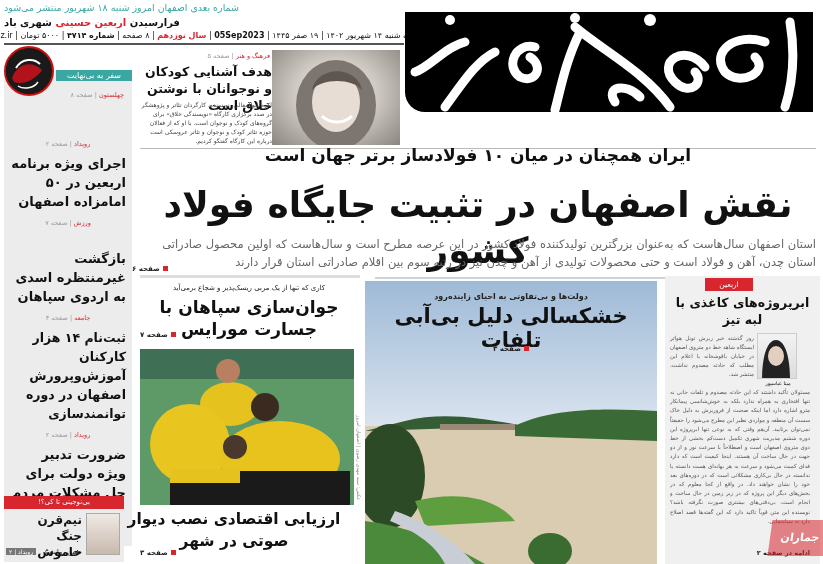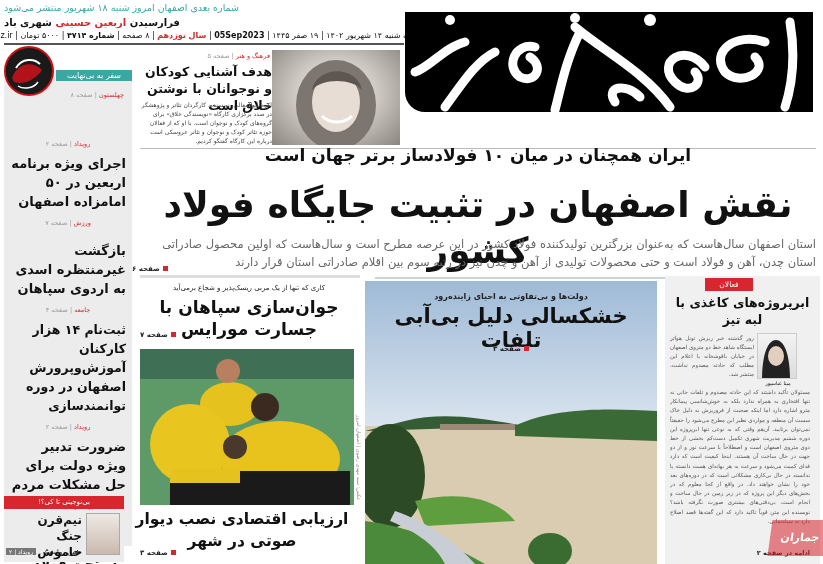--- a/index.html
+++ b/index.html
@@ -48,21 +48,21 @@
 
   .rule-lead { left: 140px; top: 275px; width: 220px; height: 3px; background: #ddd; }
   .rule-lead2 { left: 375px; top: 277px; width: 290px; height: 2px; background: #cbd3db; }
 
   
   .sports-kicker { left: 140px; top: 284px; width: 218px; font-size: 7px; text-align: center; color: #222; }
   .sports-head { left: 140px; top: 296px; width: 218px; font-size: 17px; font-weight: bold; text-align: center; line-height: 22px; }
   .sports-page { left: 140px; top: 331px; }
   .sports-photo { left: 140px; top: 349px; width: 214px; height: 156px; overflow: hidden; background: linear-gradient(180deg, #4c8a64 0%, #6aa774 40%, #5f9a65 100%); }
   .sports-caption { left: 354px; top: 350px; width: 8px; height: 150px; font-size: 5px; color: #888; writing-mode: vertical-rl; }
-  .acoustic-head { left: 132px; top: 508px; width: 220px; font-size: 15.5px; font-weight: bold; text-align: center; line-height: 22px; }
+  .acoustic-head { left: 124px; top: 508px; width: 220px; font-size: 15.5px; font-weight: bold; text-align: center; line-height: 22px; }
   .acoustic-page { left: 140px; top: 549px; }
 
   
   .drought { left: 365px; top: 281px; width: 292px; height: 283px; overflow: hidden; }
   .drought-kicker { left: 365px; top: 292px; width: 292px; text-align: center; font-size: 8px; font-weight: bold; color: #222; }
   .drought-head { left: 365px; top: 304px; width: 292px; text-align: center; font-size: 21px; font-weight: 900; }
   .drought-page { left: 365px; top: 345px; width: 292px; text-align: center; }
 
   
   .editorial { left: 665px; top: 276px; width: 155px; height: 288px; background: #f0f0f0; }
@@ -133,21 +133,21 @@
   </svg>
 </div>
 
 <div class="card abs" style="left:4px; top:134px; height:412px;">
   <div style="padding-top:6px;">
     <div class="kicker"><span class="sec">رویداد</span> | <span>صفحه ۲</span></div>
     <div class="big-head" style="font-size:13px; line-height:19px; margin-top:6px; padding:0 6px;">اجرای ویژه برنامه اربعین در ۵۰ امامزاده اصفهان</div>
   </div>
   <div style="padding-top:8px;">
     <div class="kicker"><span class="sec">ورزش</span> | <span>صفحه ۷</span></div>
-    <div class="big-head" style="font-size:13px; line-height:19px; margin-top:14px; padding:0 6px;">بازگشت غیرمنتظره اسدی به اردوی سپاهان</div>
+    <div class="big-head" style="font-size:13px; line-height:19px; margin-top:22px; padding:0 6px;">بازگشت غیرمنتظره اسدی به اردوی سپاهان</div>
   </div>
   <div style="padding-top:8px;">
     <div class="kicker"><span class="sec">جامعه</span> | <span>صفحه ۴</span></div>
     <div class="big-head" style="font-size:12.5px; line-height:19px; margin-top:6px; padding:0 6px;">ثبت‌نام ۱۴ هزار کارکنان آموزش‌وپرورش اصفهان در دوره توانمندسازی</div>
   </div>
   <div style="padding-top:8px;">
     <div class="kicker"><span class="sec">رویداد</span> | <span>صفحه ۲</span></div>
     <div class="big-head" style="font-size:13px; line-height:19px; margin-top:6px; padding:0 6px;">ضرورت تدبیر ویژه دولت برای حل مشکلات مردم</div>
   </div>
   <div style="padding-top:8px;">
@@ -237,21 +237,21 @@
     <ellipse cx="185" cy="270" rx="22" ry="18" fill="#3a6b30"></ellipse>
   </svg>
 </div>
 <div class="abs drought-kicker">دولت‌ها و بی‌تفاوتی به احیای زاینده‌رود</div>
 <div class="abs drought-head">خشکسالی دلیل بی‌آبی تلفات</div>
 <div class="abs drought-page pagebadge">
   <span class="dot"></span><span>صفحه ۳</span>
 </div>
 
 <div class="abs editorial"></div>
-<div class="abs ed-tag">فعالان</div>
+<div class="abs ed-tag">اربعین</div>
 <div class="abs ed-head">ابرپروژه‌های کاغذی با لبه تیز</div>
 <div class="abs ed-photo">
   <svg viewBox="0 0 40 46" width="40" height="46">
     <path d="M6 46 C 6 20, 12 6, 20 6 C 28 6, 34 20, 34 46 Z" fill="#222"></path>
     <ellipse cx="20" cy="22" rx="8" ry="10" fill="#e2cfc0"></ellipse>
   </svg>
 </div>
 <div class="abs ed-author">مینا عباسپور</div>
 <div class="abs ed-body-right">روز گذشته خبر ریزش تونل هوابَر ایستگاه شاهد خط دو متروی اصفهان در خیابان باقوشخانه با اعلام این مطلب که حادثه مصدوم نداشت، منتشر شد.</div>
 <div class="abs ed-body" style="height:158px; overflow:hidden;">مسئولان تأکید داشتند که این حادثه مصدوم و تلفات جانی نه تنها افتخاری به همراه ندارد بلکه به خوش‌شانسی پیمانکار مترو اشاره دارد اما اینکه صحبت از فروریزش به دلیل خاک سست آن منطقه و مواردی نظیر این مطرح می‌شود را حقیقتاً نمی‌توان برتابید. آن‌هم وقتی که به نوعی تنها ابرپروژه این دوره ششم مدیریت شهری تکمیل دست‌کم بخشی از خط دوی متروی اصفهان است و اصطلاحاً با سرعت نور و از دو جهت در حال ساخت آن هستند. اینجا کیفیت است که دارد فدای کمیت می‌شود و سرعت به هر بهانه‌ای هست دانسته یا ندانسته در حال بی‌کاری مشکلاتی است که در دوره‌های بعد خود را نشان خواهند داد. در واقع از کجا معلوم که در بخش‌های دیگر این پروژه که در زیر زمین در حال ساخت و انجام است، بی‌دقتی‌های بیشتری صورت نگرفته باشد؟ نویسنده این متن قویاً تاکید دارد که این گفته‌ها قصد اصلاح دارد نه سیاه‌نمایی.</div>

